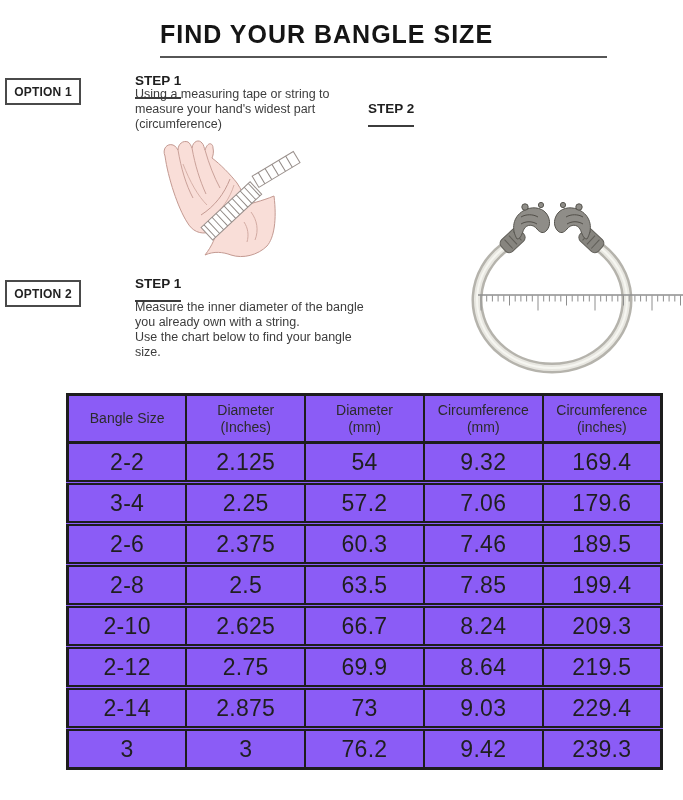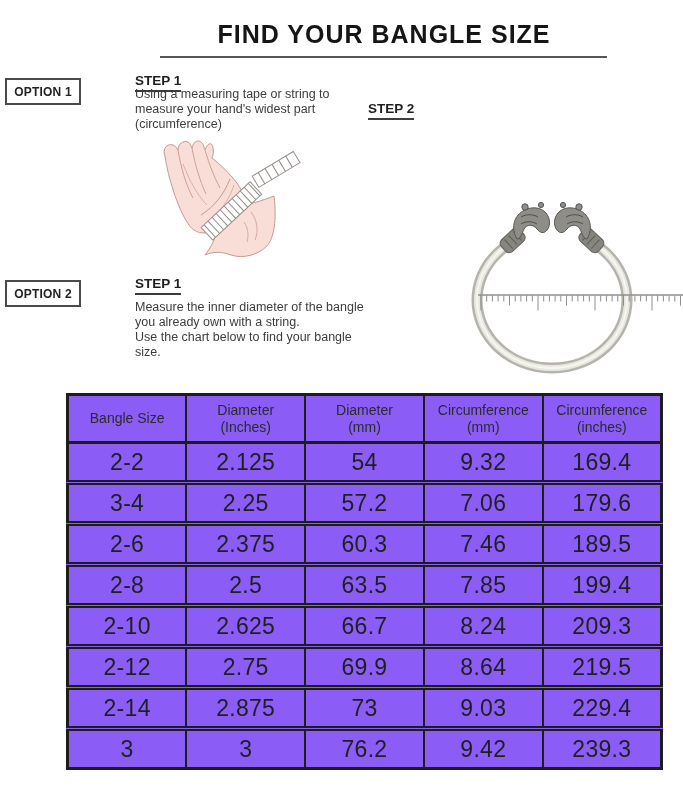--- a/index.html
+++ b/index.html
@@ -6,37 +6,37 @@
   .canvas{
     position:relative;width:683px;height:800px;background:#ffffff;
     font-family:"Liberation Sans",sans-serif;overflow:hidden;color:#222;
   }
   .abs{position:absolute;}
 
   
   .title{
     left:160px;top:20px;width:448px;margin:0;
     font-size:25px;font-weight:700;letter-spacing:1px;color:#151515;
-    text-align:center;white-space:nowrap;
+    text-align:left;white-space:nowrap;
   }
   .title-rule{left:160px;top:56px;width:447px;height:2px;background:#565656;}
 
   
   .badge{
     width:72px;height:23px;border:2px solid #4a4a4a;background:#fff;
     display:flex;align-items:center;justify-content:center;
     font-size:12px;font-weight:700;color:#222;letter-spacing:0.2px;
   }
   .badge1{left:5px;top:78px;}
   .badge2{left:5px;top:280px;}
 
   
   .step-heading{
     font-size:13.5px;font-weight:700;color:#1e1e1e;
-    border-bottom:2px solid #3c3c3c;padding-bottom:2px;display:inline-block;
+    border-bottom:2px solid #3c3c3c;padding-bottom:9px;display:inline-block;
   }
   .h-s1a{left:135px;top:71px;}
   .h-s2 {left:368px;top:99px;}
   .h-s1b{left:135px;top:274px;}
   .step-text{
     margin:0;font-size:12.5px;line-height:15px;color:#3d3d3d;
     white-space:pre-line;
   }
   .t-s1a{left:135px;top:87px;width:230px;}
   .t-s2 {left:368px;top:125px;width:310px;}

